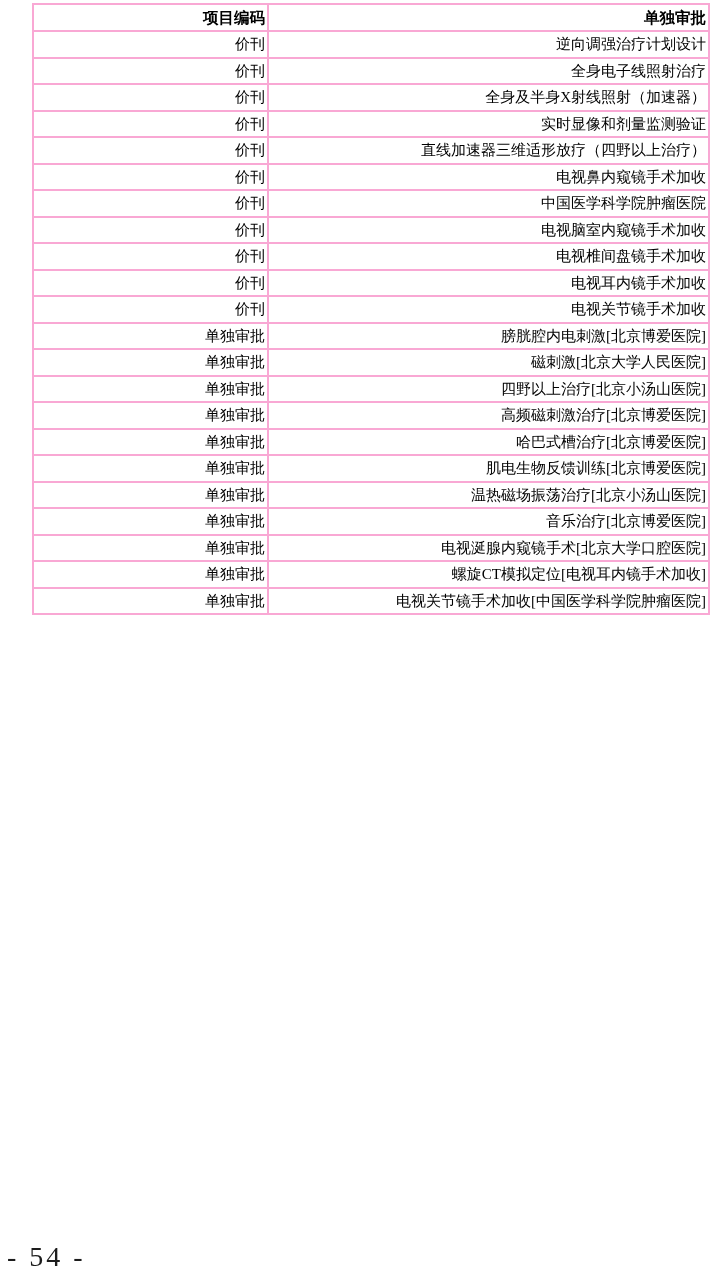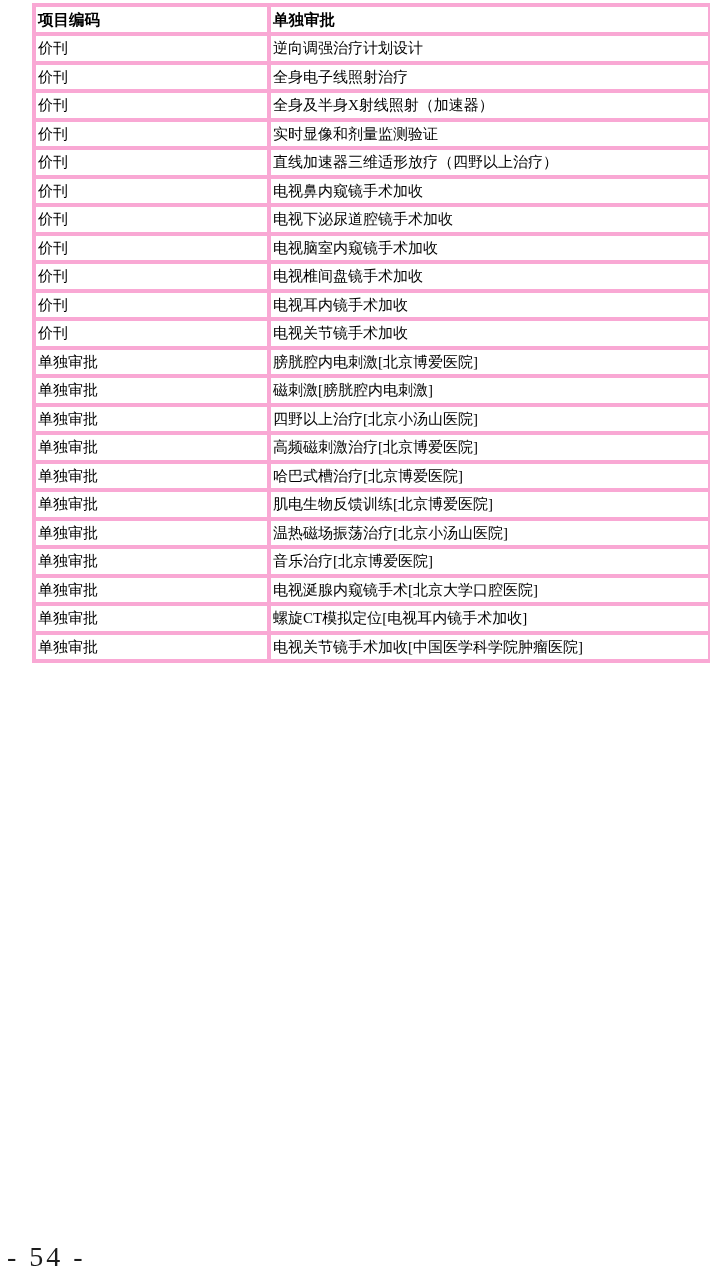--- a/index.html
+++ b/index.html
@@ -24,22 +24,22 @@
     position: absolute;
     left: 32px;
     top: 3px;
     width: 676px;
     height: 540px;
     border-collapse: collapse;
     table-layout: fixed;
   }
   table.data-table th,
   table.data-table td {
-    border: 4px solid #f9a8d4;
-    text-align: left;
+    border: 2px solid #f9a8d4;
+    text-align: right;
     vertical-align: middle;
     font-size: 15px;
     line-height: 1.1;
     padding: 4px 2px;
     overflow: hidden;
     white-space: nowrap;
     color: #000000;
   }
   table.data-table th {
     font-weight: bold;
@@ -93,21 +93,21 @@
         <tr>
           <td>价刊</td>
           <td>直线加速器三维适形放疗（四野以上治疗）</td>
         </tr>
         <tr>
           <td>价刊</td>
           <td>电视鼻内窥镜手术加收</td>
         </tr>
         <tr>
           <td>价刊</td>
-          <td>电视下泌尿道腔镜手术加收</td>
+          <td>中国医学科学院肿瘤医院</td>
         </tr>
         <tr>
           <td>价刊</td>
           <td>电视脑室内窥镜手术加收</td>
         </tr>
         <tr>
           <td>价刊</td>
           <td>电视椎间盘镜手术加收</td>
         </tr>
         <tr>
@@ -117,21 +117,21 @@
         <tr>
           <td>价刊</td>
           <td>电视关节镜手术加收</td>
         </tr>
         <tr>
           <td>单独审批</td>
           <td>膀胱腔内电刺激[北京博爱医院]</td>
         </tr>
         <tr>
           <td>单独审批</td>
-          <td>磁刺激[膀胱腔内电刺激]</td>
+          <td>磁刺激[北京大学人民医院]</td>
         </tr>
         <tr>
           <td>单独审批</td>
           <td>四野以上治疗[北京小汤山医院]</td>
         </tr>
         <tr>
           <td>单独审批</td>
           <td>高频磁刺激治疗[北京博爱医院]</td>
         </tr>
         <tr>

